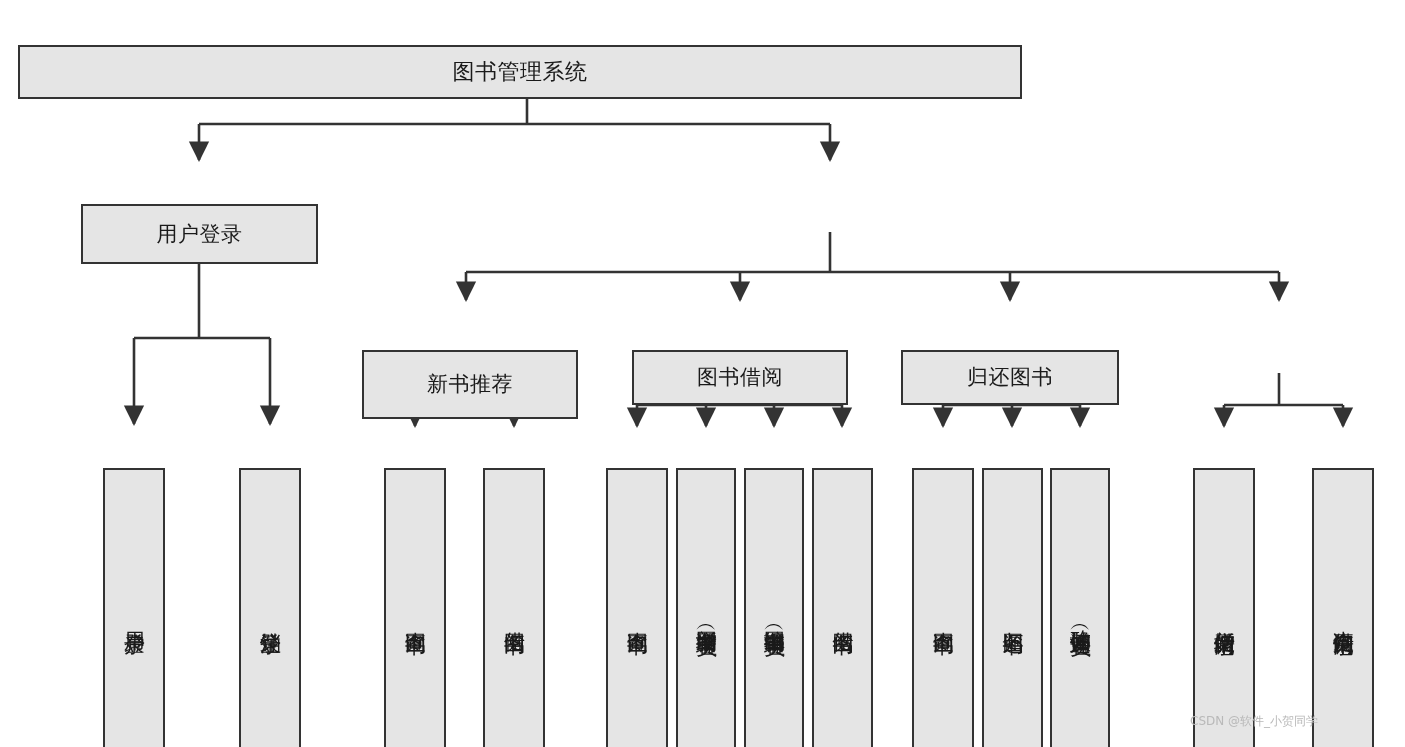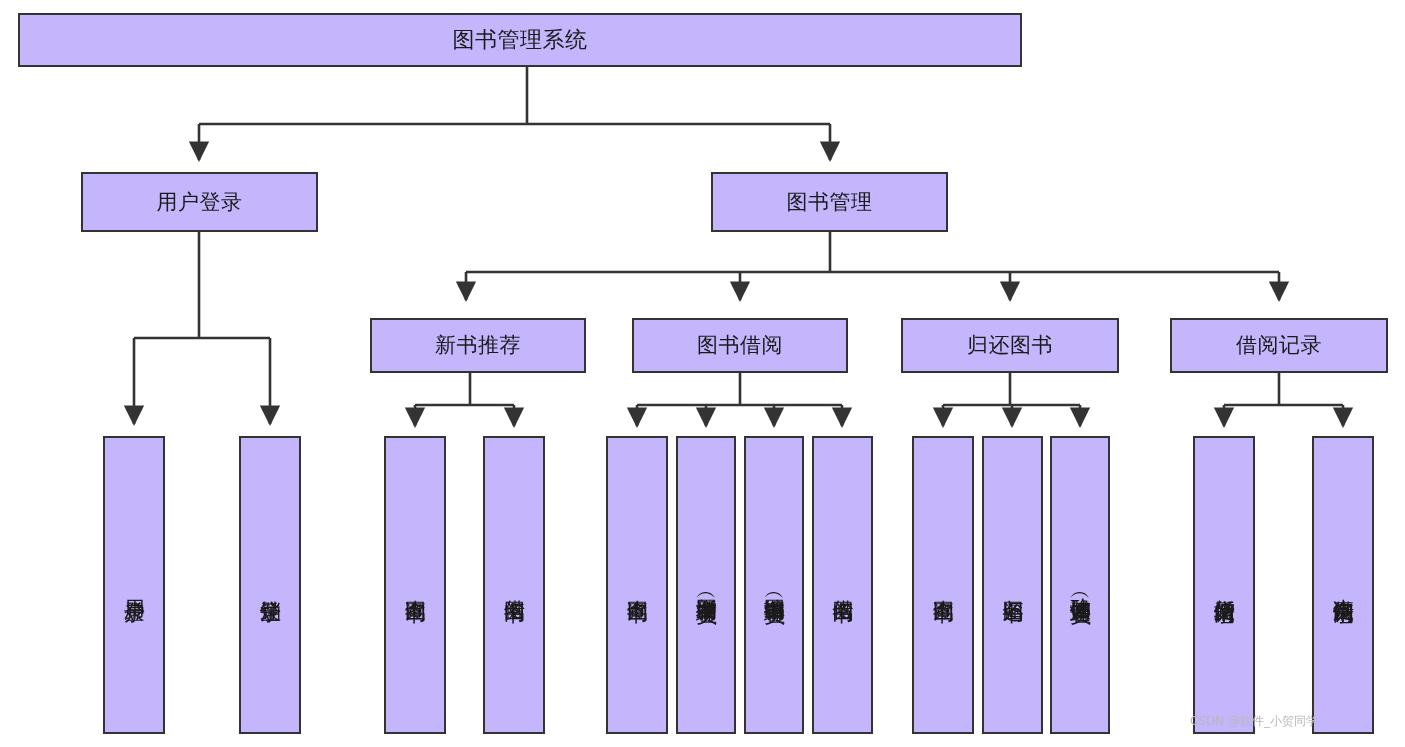--- a/index.html
+++ b/index.html
@@ -23,25 +23,26 @@
     left: 0;
     top: 0;
     width: 1405px;
     height: 747px;
     pointer-events: none;
   }
   .node {
     position: absolute;
     box-sizing: border-box;
     border: 2.5px solid #333333;
-    background: #c4b5fd;
+    background: #e5e5e5;
     display: flex;
     align-items: center;
     justify-content: center;
     color: #1a1a1a;
+    margin-top: 32px;
   }
   .node .lbl {
     text-align: center;
     line-height: 1.18;
     letter-spacing: 0.5px;
   }
   .node.horiz .lbl {
     font-size: 21px;
     white-space: nowrap;
   }
@@ -127,39 +128,33 @@
   </svg>
 
   <div class="node root horiz" style="left:18px; top:13px; width:1004px; height:54px;">
     <span class="lbl">图书管理系统</span>
   </div>
 
   <div class="node horiz" style="left:81px; top:172px; width:237px; height:60px;">
     <span class="lbl">用户登录</span>
   </div>
 
-  <div class="node horiz" style="left:711px; top:172px; width:237px; height:60px;">
-    <span class="lbl">图书管理</span>
-  </div>
-
-  <div class="node horiz" style="left:370px; top:318px; width:216px; height:55px;">
+
+  <div class="node horiz" style="left:362px; top:318px; width:216px; height:69px;">
     <span class="lbl">新书推荐</span>
   </div>
 
   <div class="node horiz" style="left:632px; top:318px; width:216px; height:55px;align-items:center;">
     <span class="lbl">图书借阅</span>
   </div>
 
   <div class="node horiz" style="left:901px; top:318px; width:218px; height:55px;">
     <span class="lbl">归还图书</span>
   </div>
 
-  <div class="node horiz" style="left:1170px; top:318px; width:218px; height:55px;">
-    <span class="lbl">借阅记录</span>
-  </div>
 
   <div class="node leaf" style="left:103px; top:436px; width:62px; height:298px;">
     <span class="lbl">用户登录</span>
   </div>
 
   <div class="node leaf" style="left:239px; top:436px; width:62px; height:298px;">
     <span class="lbl">注销登录</span>
   </div>
 
   <div class="node leaf" style="left:384px; top:436px; width:62px; height:298px;">

